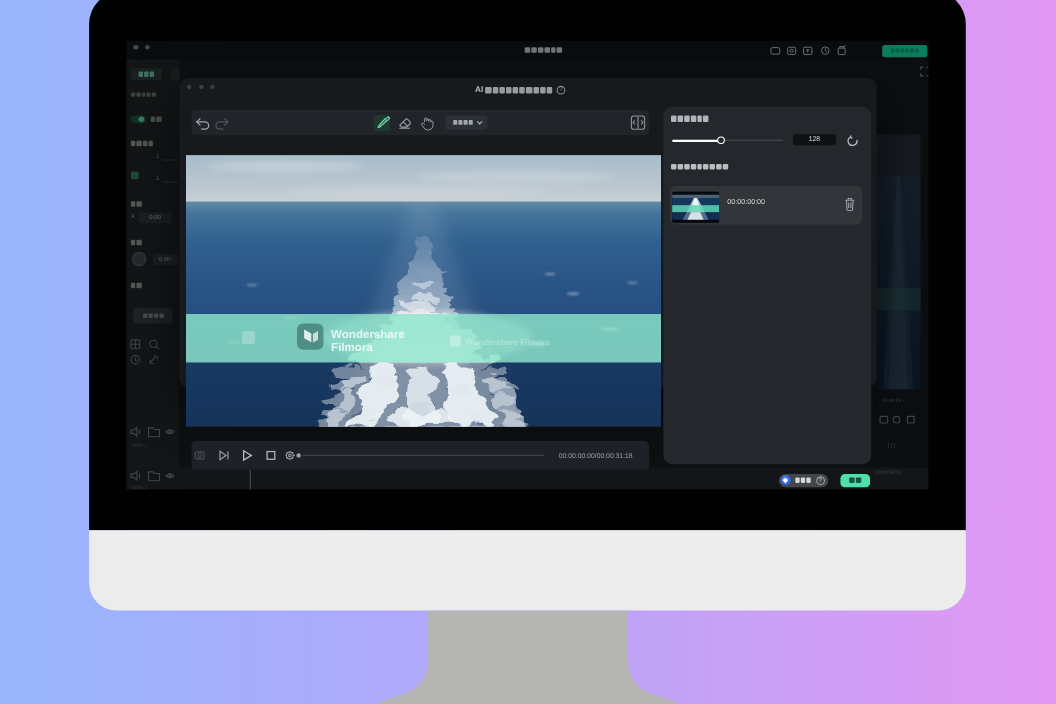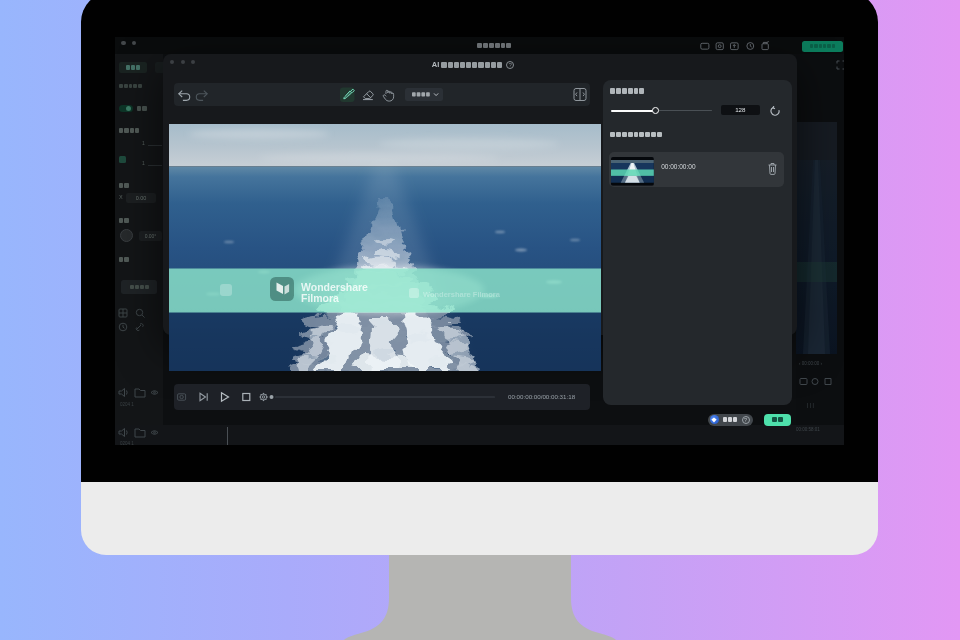--- a/index.html
+++ b/index.html
@@ -11,21 +11,21 @@
 .s5 b{width:4.3px;height:5px}
 .s6 b{width:4.9px;height:5.5px}
 .s7 b{width:5.2px;height:6px}
 .bezel{left:81px;top:-8px;width:797px;height:490px;background:#010101;border-radius:30px 30px 0 0}
 .chin{left:81px;top:482px;width:797px;height:73px;background:#ececec;border-radius:0 0 25px 25px}
 .screen{left:115px;top:37px;width:729px;height:408px;background:#0d0f11;overflow:hidden}
 .topbar{left:0;top:0;width:729px;height:17px;background:#0a0c0d}
 .sidebar{left:0;top:17px;width:48px;height:391px;background:#131517}
 .rstrip{left:681px;top:17px;width:48px;height:391px;background:#0c0e10}
 .botstrip{left:0;top:388px;width:729px;height:20px;background:#131518}
-.modal{left:48px;top:17px;width:634px;height:281px;background:#17191c;border-radius:8px;box-shadow:0 14px 44px rgba(0,0,0,.6)}
+.modal{left:48px;top:34px;width:634px;height:281px;background:#17191c;border-radius:8px;box-shadow:0 14px 44px rgba(0,0,0,.6)}
 .mtoolbar{left:11px;top:29px;width:416px;height:23px;background:#212529;border-radius:4px}
 .playbar{left:11px;top:330px;width:416px;height:26px;background:#1e2127;border-radius:4px}
 .rpanel{left:440px;top:26px;width:189px;height:325px;background:#24282c;border-radius:8px}
 .dot{border-radius:50%}
 .t{white-space:nowrap}
 </style></head>
 <body>
 <div class="abs bezel"></div>
 <div class="abs chin"></div>
 <svg class="abs" style="left:335px;top:555px" width="290" height="85" viewBox="0 0 290 85">

